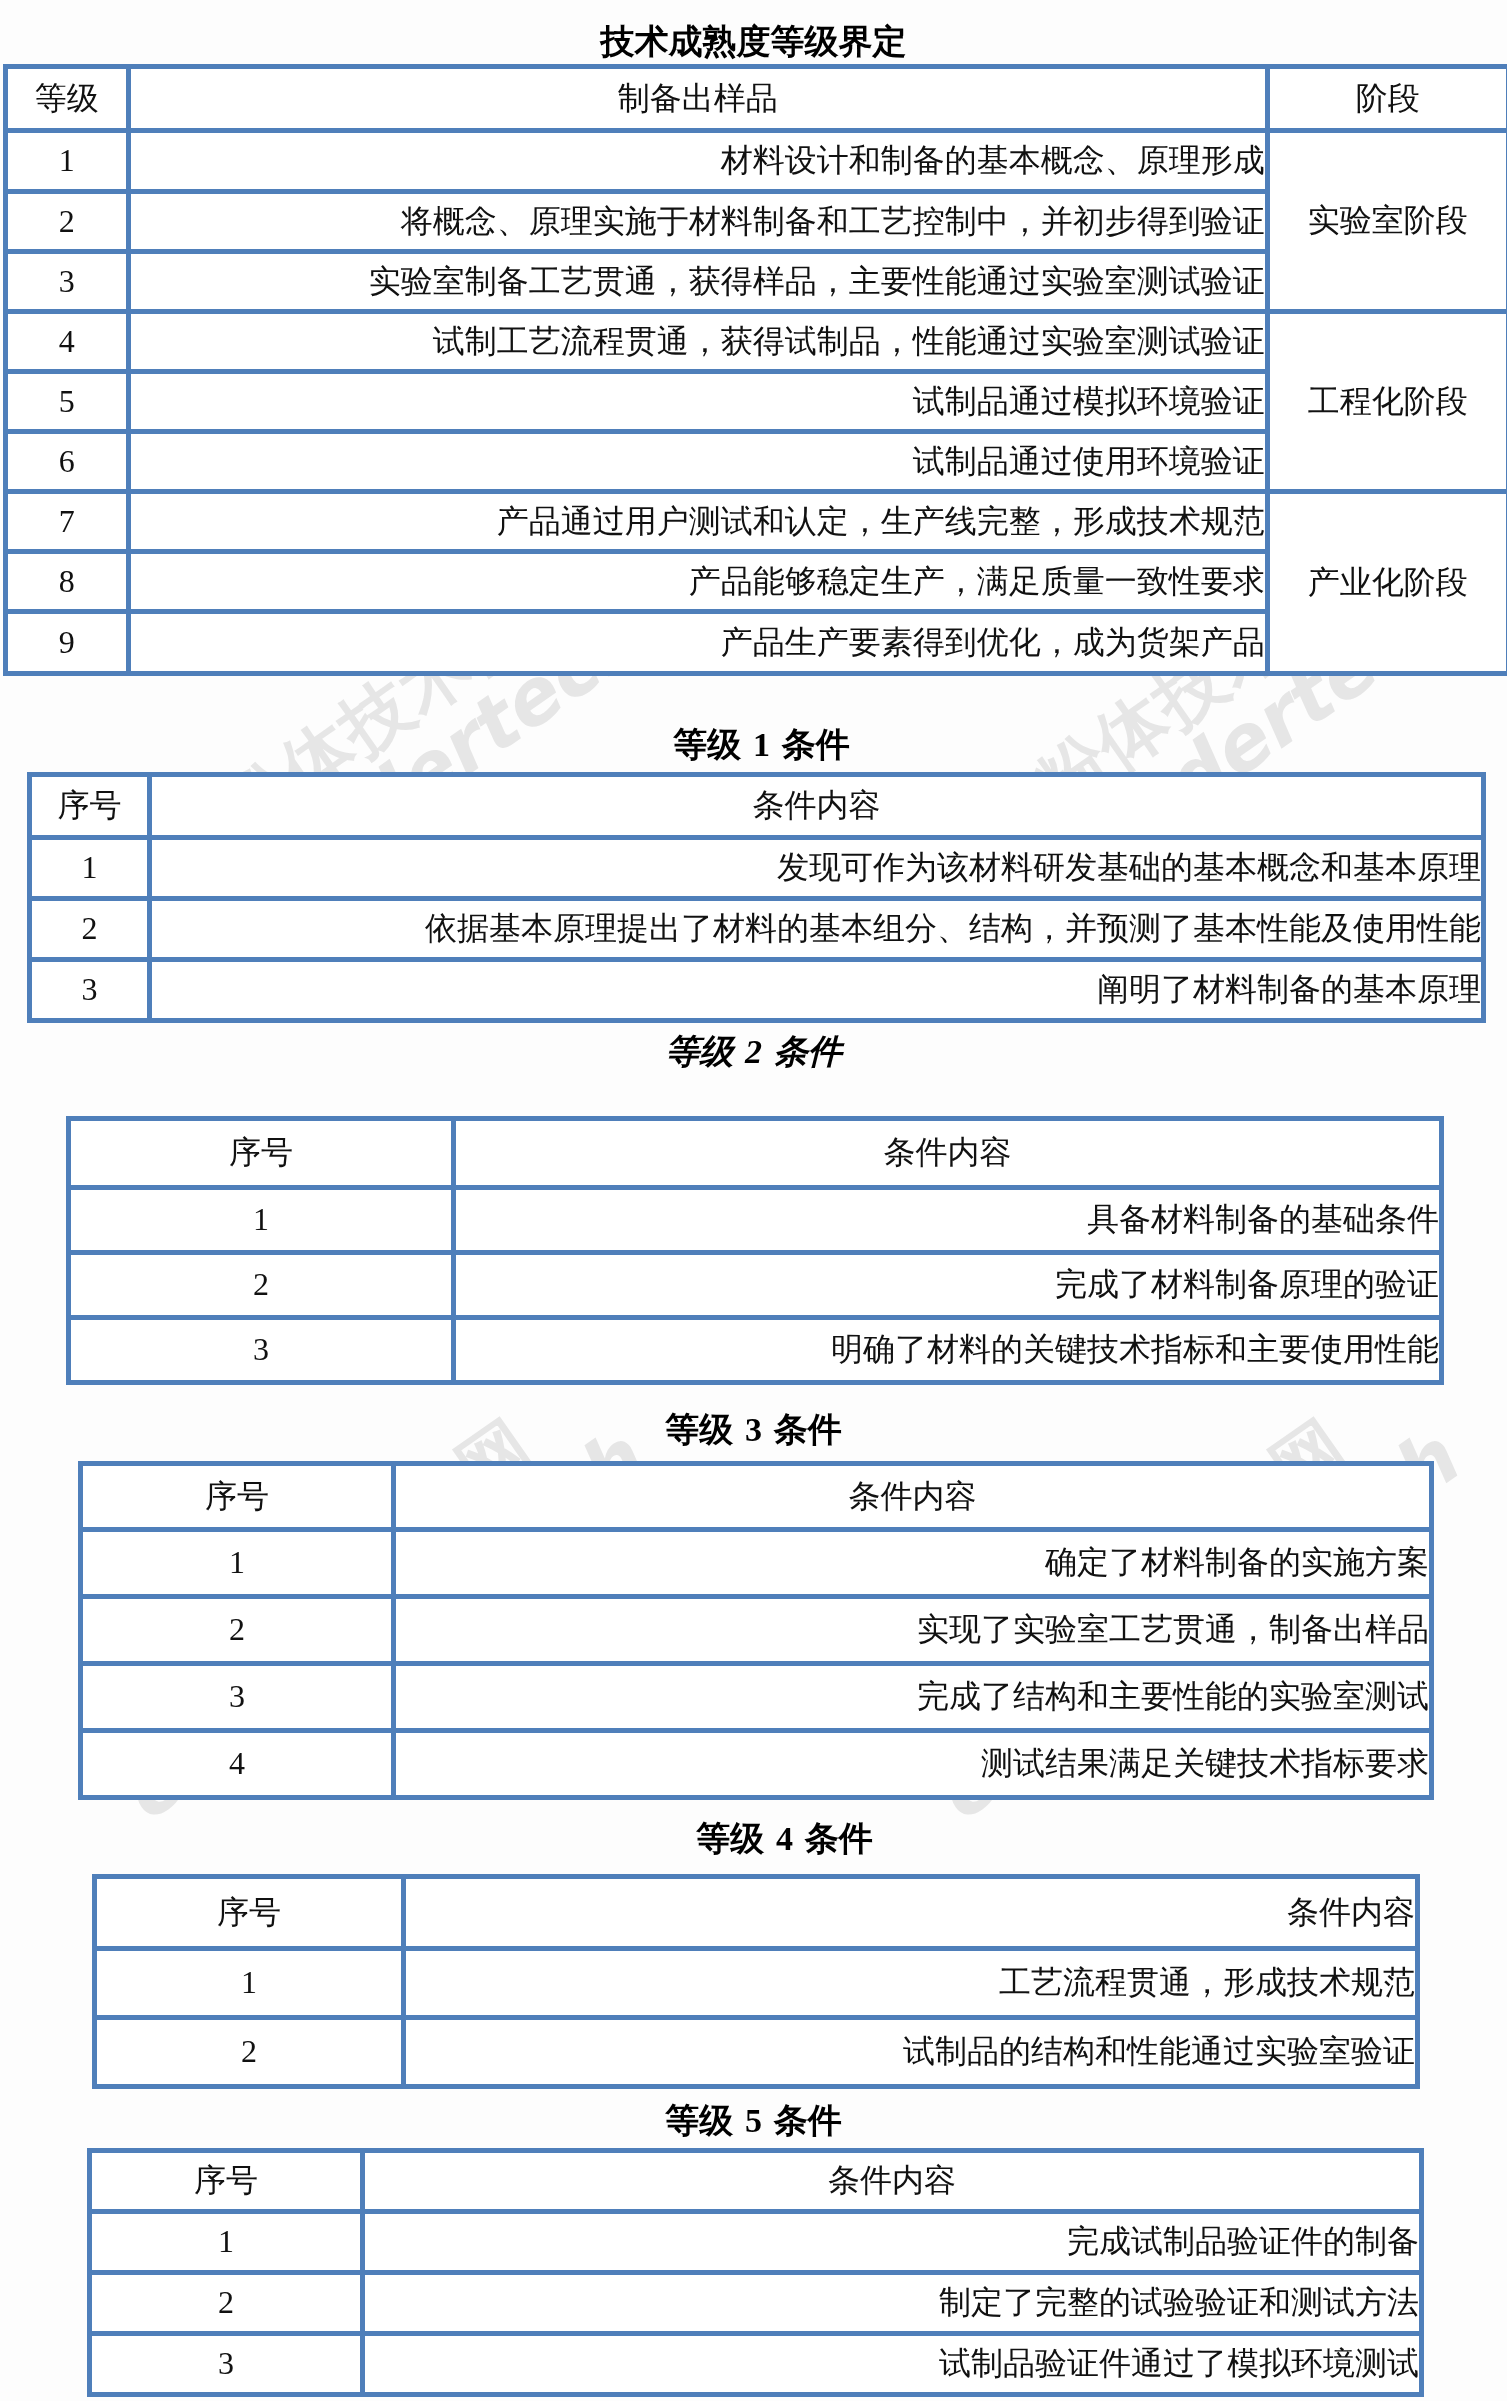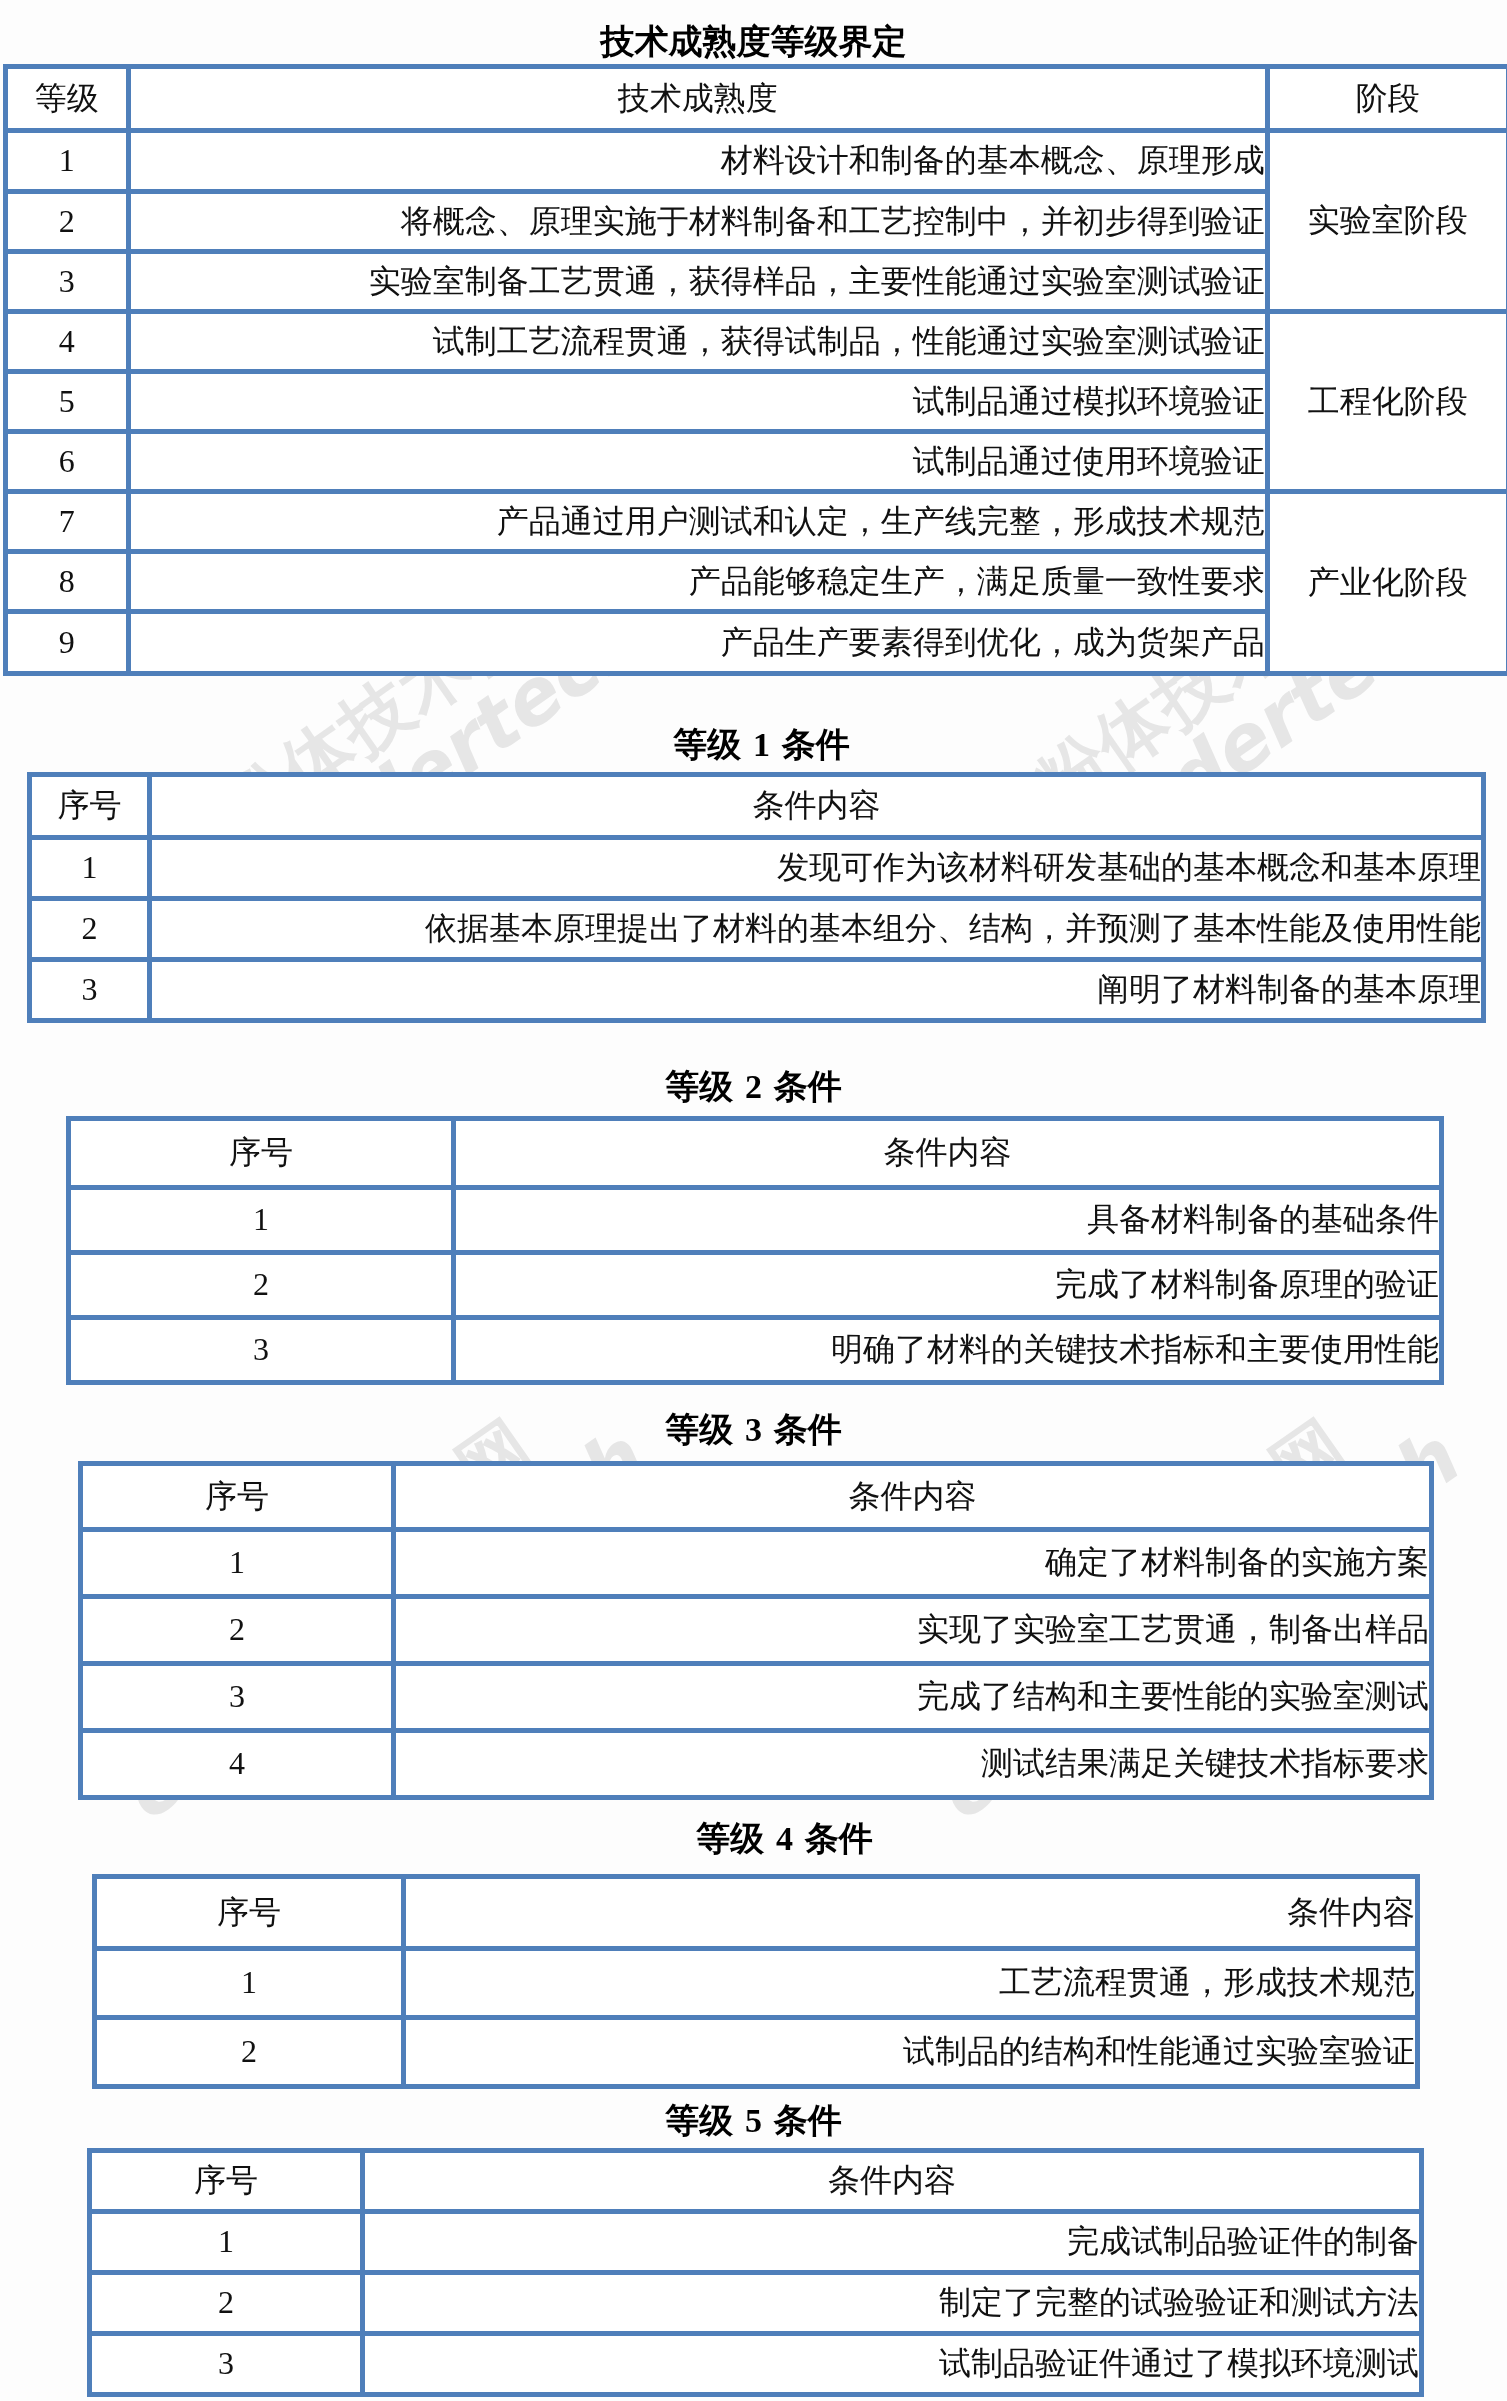--- a/index.html
+++ b/index.html
@@ -62,21 +62,21 @@
 </div>
 <table class="tbl" style="left:2.7px; top:64px; width:1502px; height:610px;">
   <colgroup>
       <col style="width:123px">
       <col style="width:1139px">
       <col style="width:241px">
     </colgroup>
   <tbody>
       <tr style="height:64px">
     <td class="c">等级</td>
-    <td class="c">技术成熟度</td>
+    <td class="c">制备出样品</td>
     <td class="c">阶段</td>
   </tr>
   <tr style="height:61px">
     <td class="c num-cell">1</td>
     <td class="l">材料设计和制备的基本概念、原理形成</td>
     <td class="c" rowspan="3">实验室阶段</td>
   </tr>
   <tr style="height:60px">
     <td class="c num-cell">2</td>
     <td class="l">将概念、原理实施于材料制备和工艺控制中，并初步得到验证</td>
@@ -135,21 +135,21 @@
     <td class="c num-cell">2</td>
     <td class="l">依据基本原理提出了材料的基本组分、结构，并预测了基本性能及使用性能</td>
   </tr>
   <tr style="height:61px">
     <td class="c num-cell">3</td>
     <td class="l">阐明了材料制备的基本原理</td>
   </tr>
 </tbody>
   </table>
 
-<div class="title" style="top:1065px;">
+<div class="title" style="top:1030px;font-style:italic;">
   <span>等级 </span><span class="num">2</span><span> 条件</span>
 </div>
 <table class="tbl" style="left:66px; top:1116px; width:1373px; height:267px;">
   <colgroup>
       <col style="width:385px">
       <col style="width:988px">
     </colgroup>
   <tbody>
       <tr style="height:69px">
     <td class="c">序号</td>

